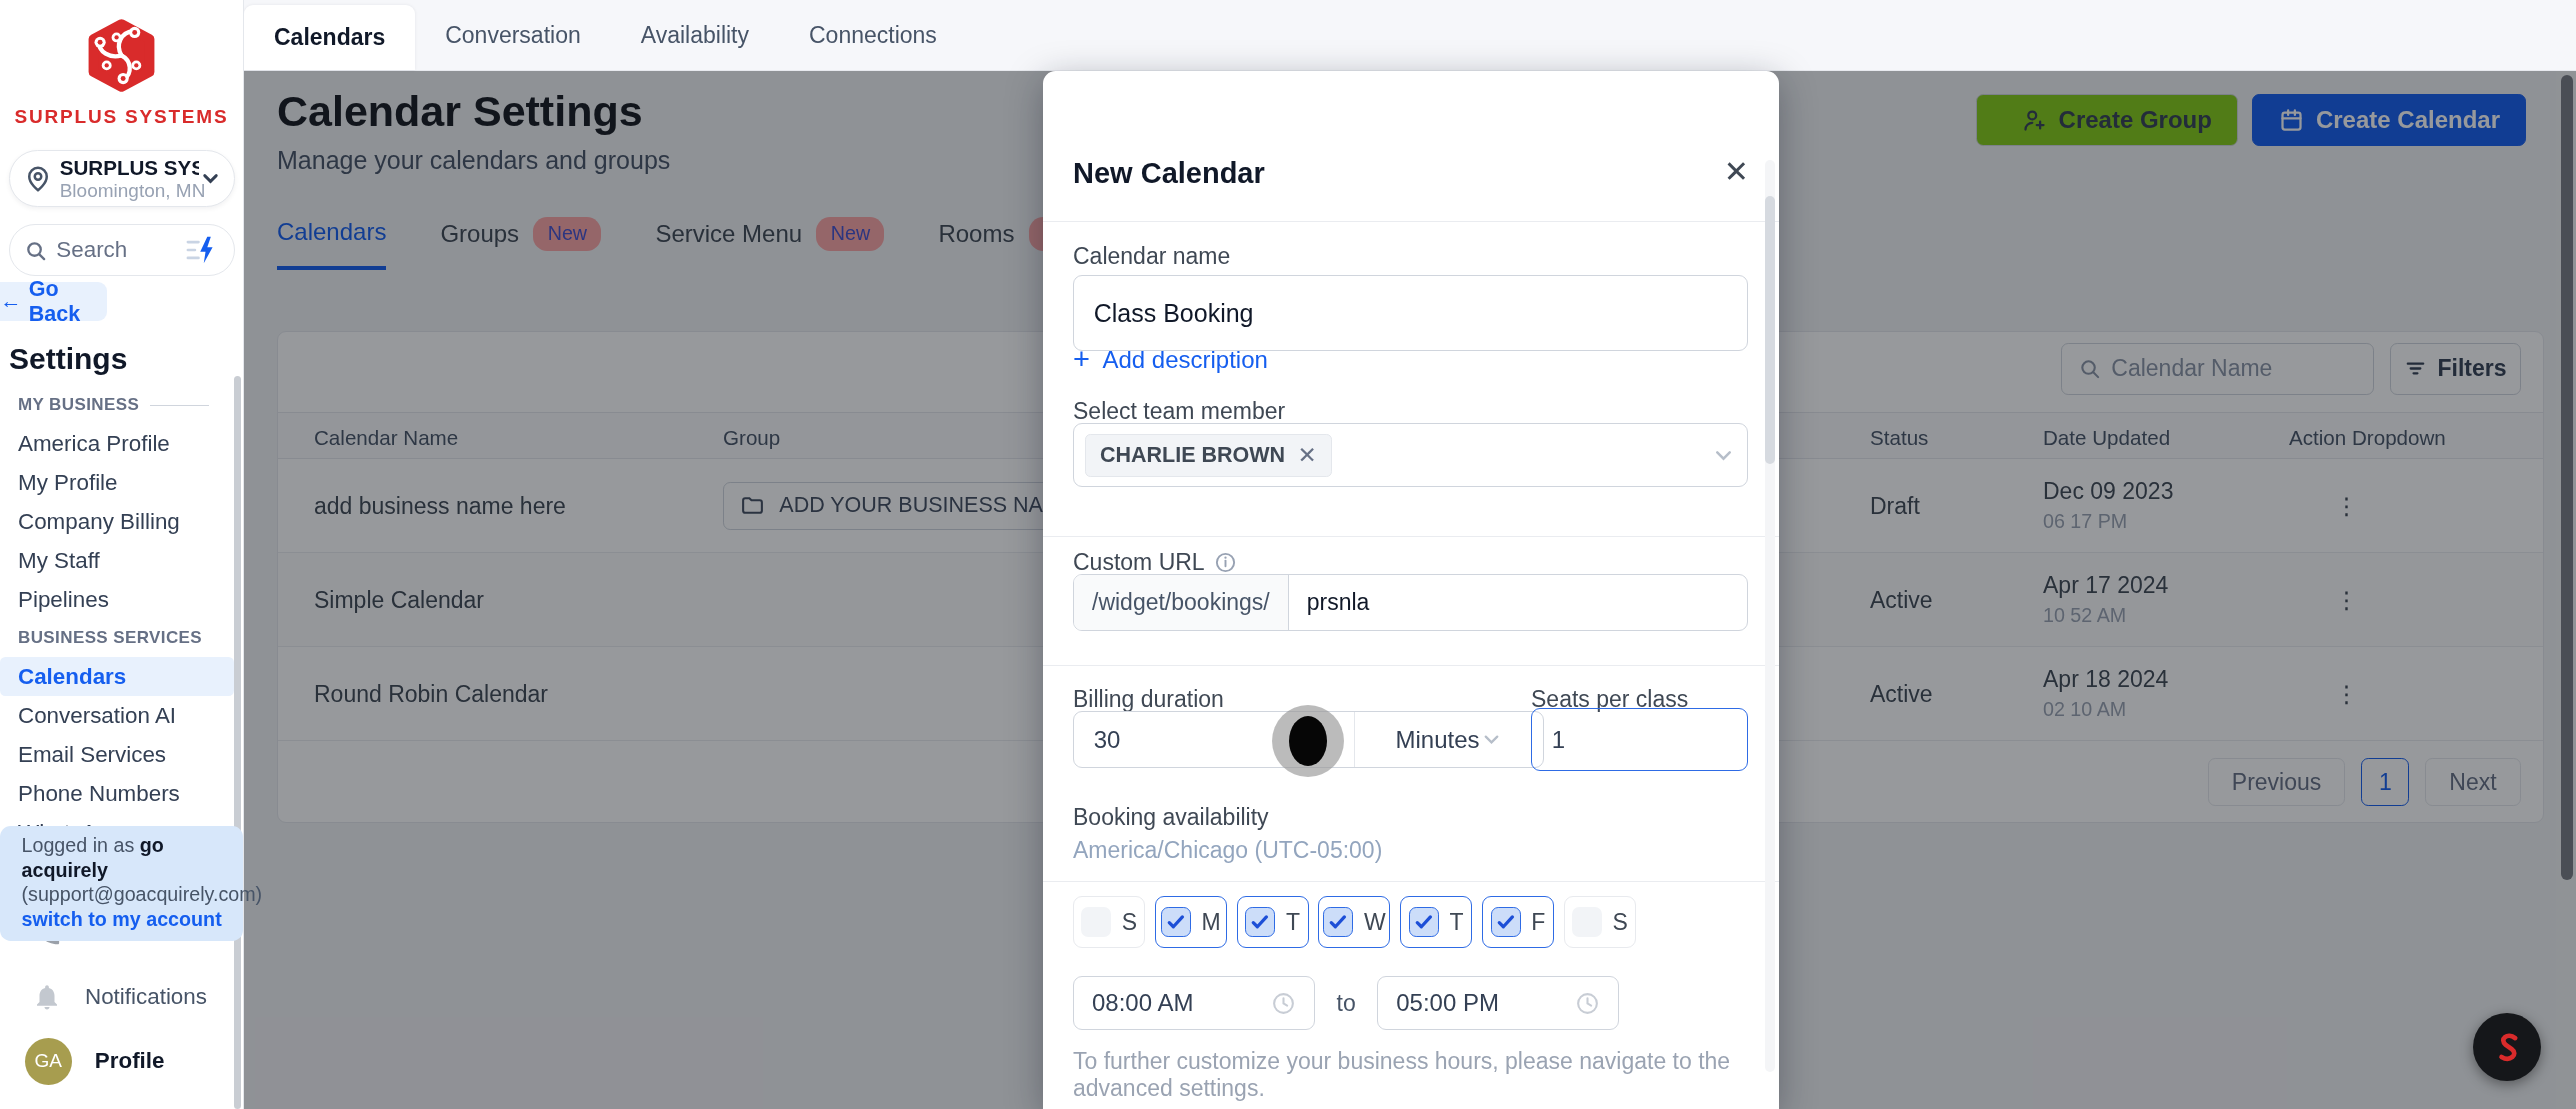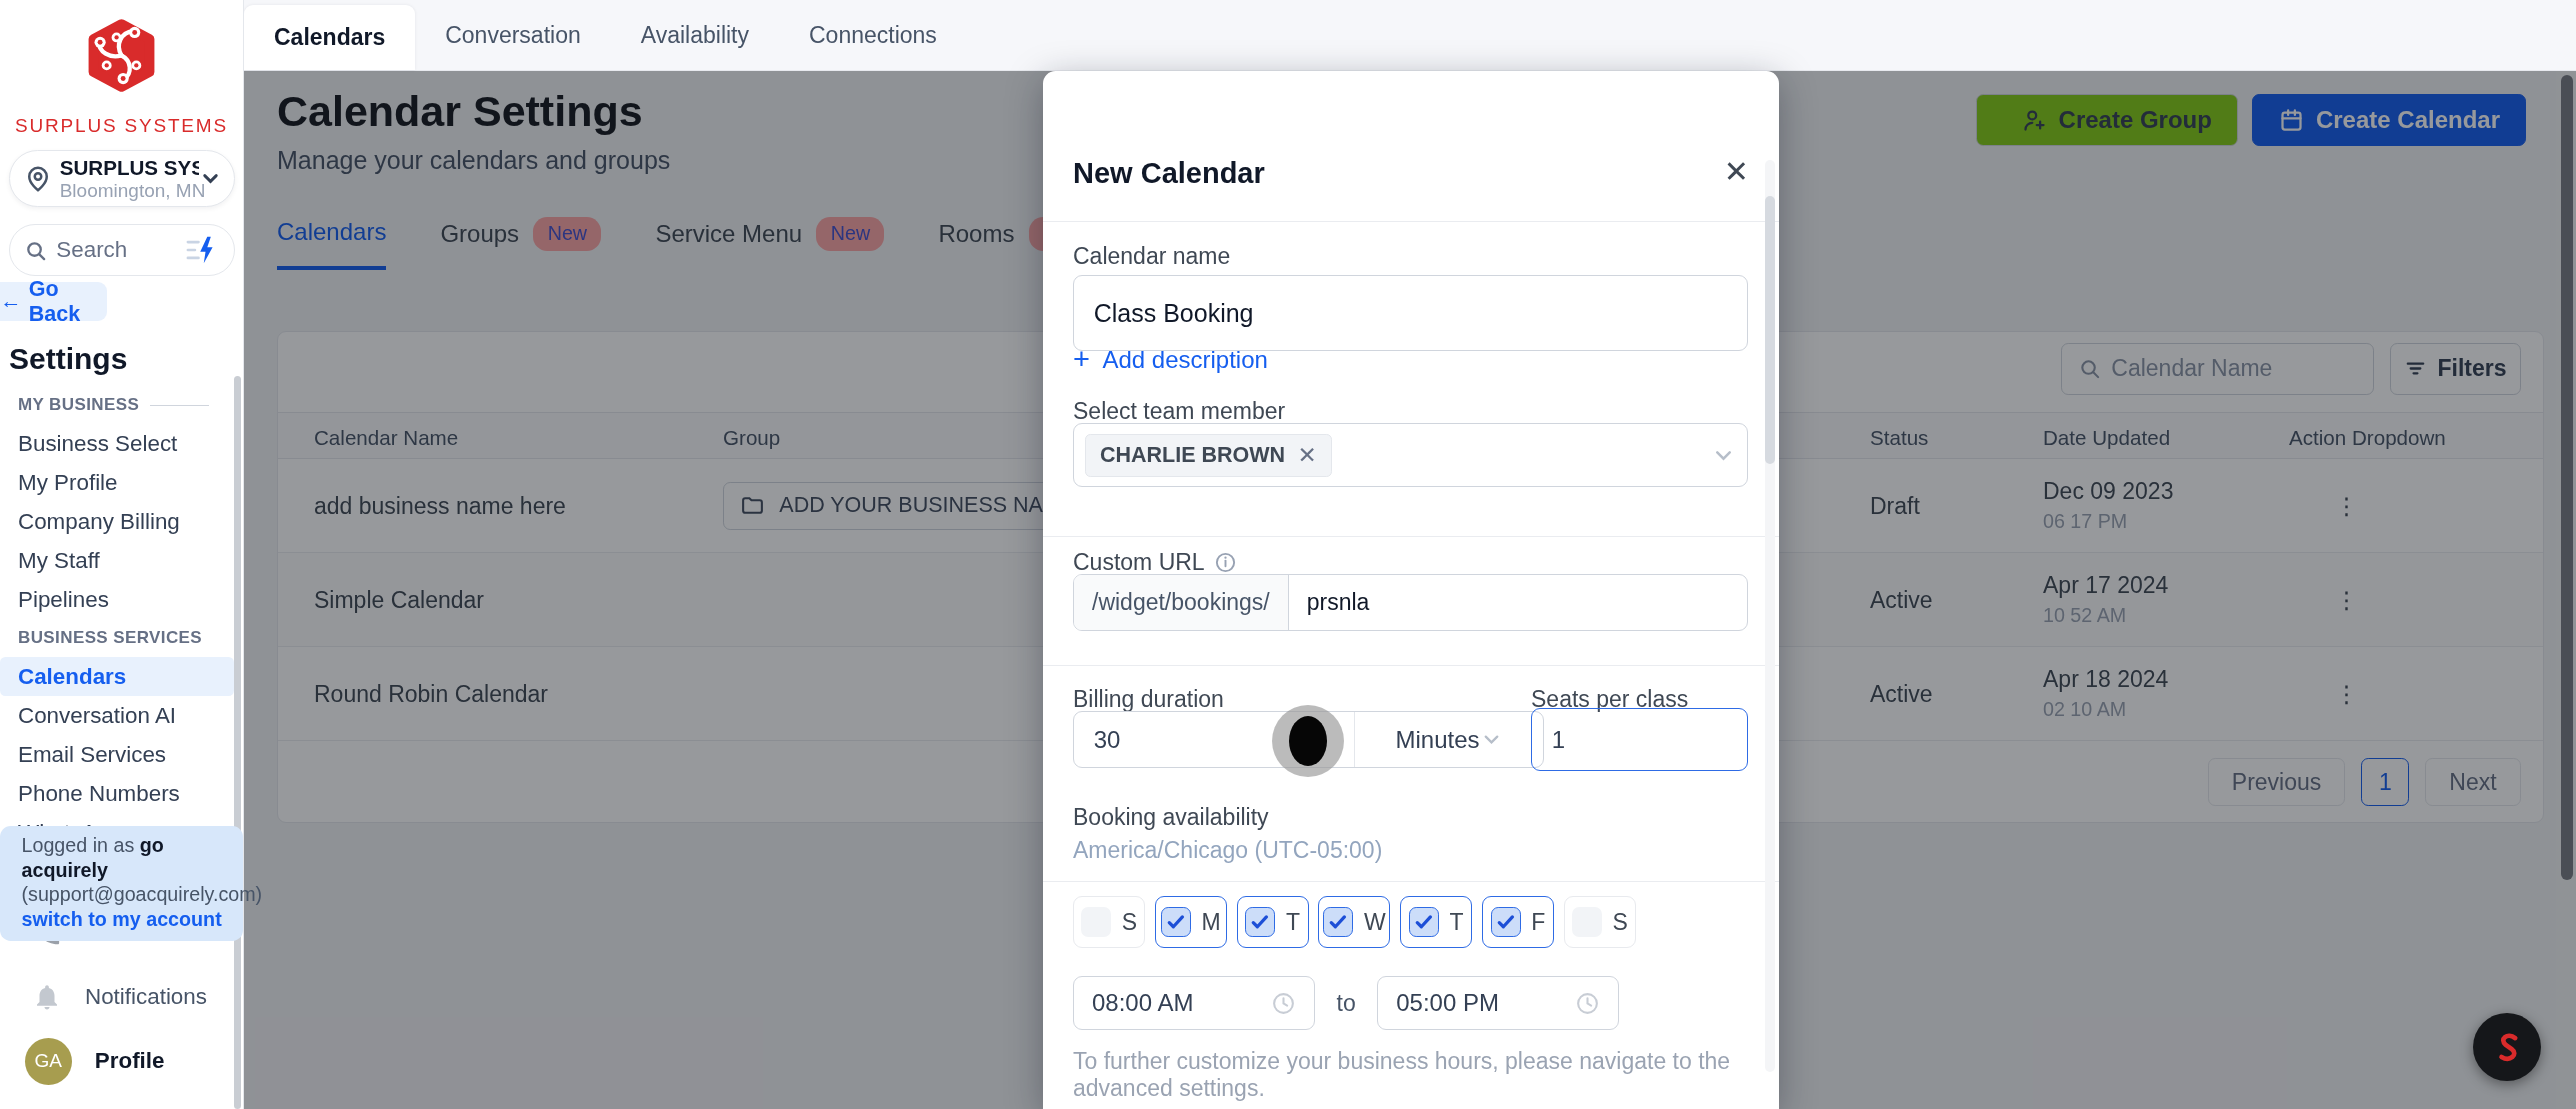--- a/index.html
+++ b/index.html
@@ -5,21 +5,21 @@
   * { margin:0; padding:0; box-sizing:border-box; }
   html,body { width:2576px; height:1109px; overflow:hidden; background:#EDEEF0;
     font-family:"Liberation Sans", sans-serif; color:#344054; }
   #app { position:relative; width:2576px; height:1109px; overflow:hidden; }
 
   
   .sidebar { position:absolute; left:0; top:0; width:244px; height:1109px; background:#fff;
     border-right:0.9px solid #E4E7EC; z-index:70; }
   .logo-wrap { text-align:center; padding-top:16px; }
   .logo-mark { width:79px; height:79px; display:inline-block; }
-  .logo-text { margin-top:17px; font-size:19px; font-weight:normal; letter-spacing:1.8px; color:#D92B2B; }
+  .logo-text { margin-top:8px; font-size:19px; font-weight:bold; letter-spacing:1.8px; color:#D92B2B; }
   .org-pill { position:absolute; left:9px; top:150px; width:226px; height:57px; border:0.9px solid #E4E7EC;
     border-radius:30px; background:#fff; box-shadow:0 1.8px 5.4px rgba(16,24,40,.06);
     display:flex; align-items:center; padding:0 12.5px; cursor:pointer; }
   .org-pill .pin { flex:0 0 30px; }
   .org-meta { flex:1; min-width:0; margin-left:7.2px; }
   .org-name { font-size:20.6px; font-weight:bold; color:#101828; white-space:nowrap; overflow:hidden; }
   .org-loc { font-size:19px; color:#98A2B3; white-space:nowrap; }
   .org-chev { flex:0 0 23px; color:#344054; }
   .search-pill { position:absolute; left:9px; top:224px; width:226px; height:52px; border:0.9px solid #E4E7EC;
     border-radius:27px; background:#fff; display:flex; align-items:center; padding:0 14.3px; }
@@ -232,21 +232,21 @@
       <span>Go Back</span>
     </div>
 
     <div class="settings-h">Settings</div>
 
     <div class="nav">
       <div class="nav-sec">
         <span>MY BUSINESS</span>
           <i></i>
       </div>
-      <div class="nav-item">Business Select</div>
+      <div class="nav-item">America Profile</div>
       <div class="nav-item">My Profile</div>
       <div class="nav-item">Company Billing</div>
       <div class="nav-item">My Staff</div>
       <div class="nav-item">Pipelines</div>
       <div class="nav-sec">
         <span>BUSINESS SERVICES</span>
           <i></i>
       </div>
       <div class="nav-item active">Calendars</div>
       <div class="nav-item">Conversation AI</div>

